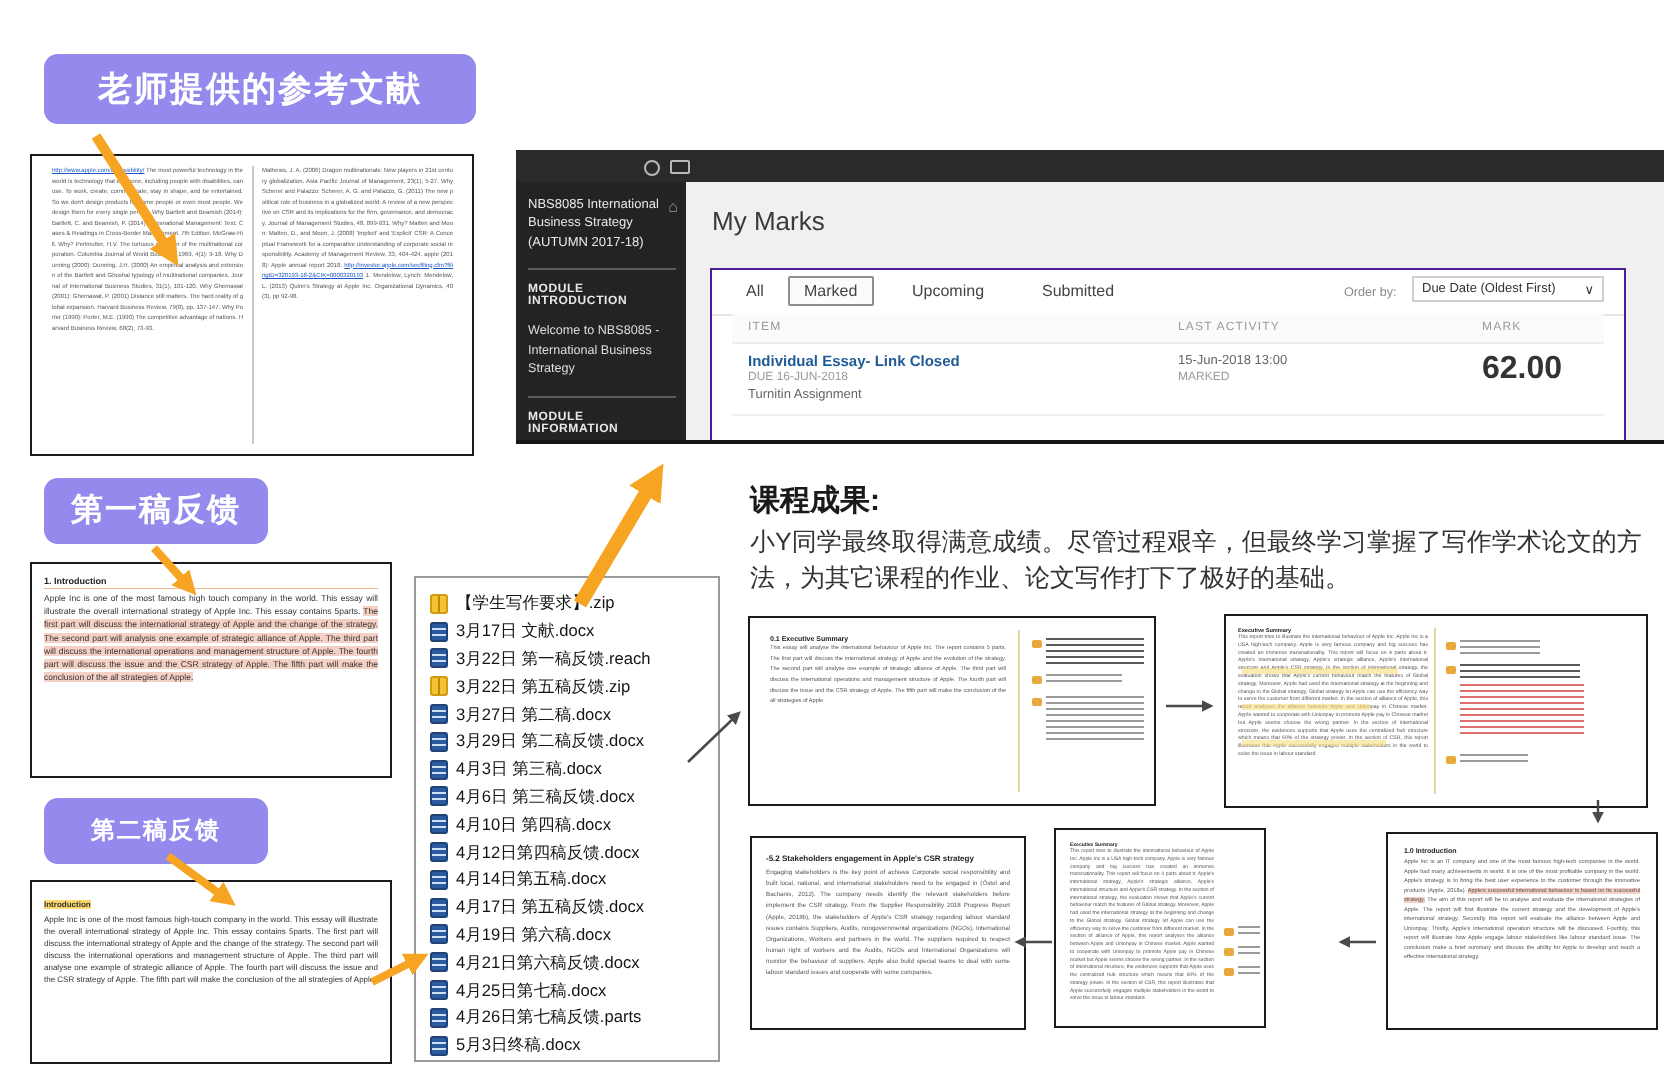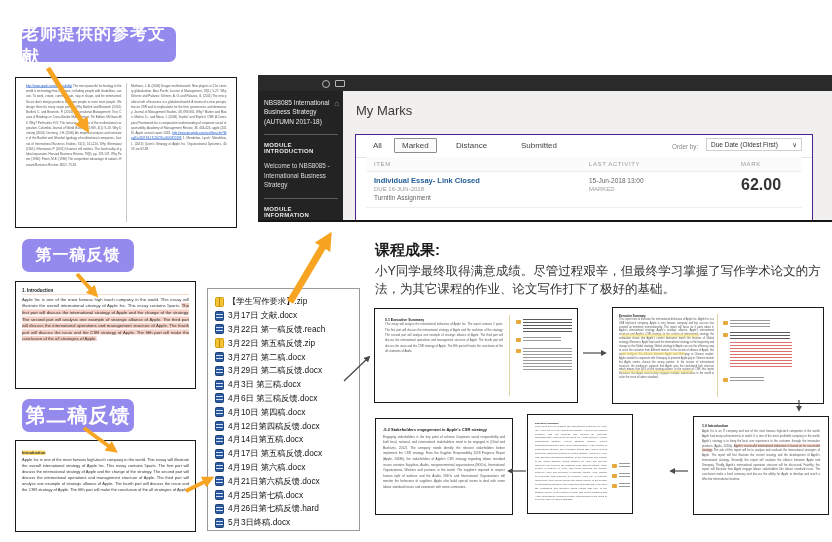--- a/index.html
+++ b/index.html
@@ -2,23 +2,23 @@
 <html><head>
 <meta charset="utf-8">
 <style>
   html,body{margin:0;padding:0;width:832px;height:542px;background:#fff;
     font-family:"Liberation Sans","DejaVu Sans",sans-serif;overflow:hidden;}
   #canvas{position:absolute;inset:0;width:832px;height:542px;}
 
   
   .plabel{position:absolute;background:#9489ec;color:#fff;font-weight:bold;
     border-radius:7px;display:flex;align-items:center;justify-content:center;letter-spacing:1px;}
-  #lbl-refs{left:22px;top:27px;width:154px;height:35px;font-size:17px;}
+  #lbl-refs{left:22px;top:27px;width:216px;height:35px;font-size:17px;}
   #lbl-d1{left:22px;top:239px;width:112px;height:33px;font-size:16px;}
-  #lbl-d2{left:22px;top:399px;width:112px;height:33px;font-size:20px;}
+  #lbl-d2{left:22px;top:399px;width:112px;height:33px;font-size:12px;}
 
   
   .doc{position:absolute;background:#fff;border:1.5px solid #1a1a1a;box-sizing:border-box;overflow:hidden;}
   .shrink{transform:scale(.5);transform-origin:0 0;width:200%;}
 
   
   #refs-doc{left:15px;top:77px;width:222px;height:151px;border-width:1px;display:flex;padding:5px 6px;gap:0;}
   #refs-doc .col{flex:1;overflow:hidden;padding:0 4px;}
   #refs-doc .col+.col{border-left:1px solid #c9c9c9;}
   .reftxt{font-size:6px;line-height:1.75;color:#555;text-align:justify;word-break:break-all;}
@@ -183,21 +183,21 @@
       <hr>
       <div class="sec">MODULE INFORMATION</div>
 
     </div>
     <div id="bb-main">
       <div id="bb-title">My Marks</div>
       <div id="bb-card">
         <div class="tabs">
           <span class="tab" id="tab-all">All</span>
           <span class="tab" id="tab-marked">Marked</span>
-          <span class="tab" id="tab-upcoming">Distance</span>
+          <span class="tab" id="tab-upcoming">Upcoming</span>
           <span class="tab" id="tab-submitted">Submitted</span>
           <span id="orderby-label">Order by:</span>
           <span id="orderby">
             <span>Due Date (Oldest First)</span>
             <span>∨</span>
           </span>
         </div>
         <div class="thead">
           <span class="th-item">ITEM</span>
           <span class="th-act">LAST ACTIVITY</span>
@@ -290,21 +290,21 @@
       <div class="file-row">
         <span class="fi fi-word"></span>
         <span>4月21日第六稿反馈.docx</span>
       </div>
       <div class="file-row">
         <span class="fi fi-word"></span>
         <span>4月25日第七稿.docx</span>
       </div>
       <div class="file-row">
         <span class="fi fi-word"></span>
-        <span>4月26日第七稿反馈.hard</span>
+        <span>4月26日第七稿反馈.parts</span>
       </div>
       <div class="file-row">
         <span class="fi fi-word"></span>
         <span>5月3日终稿.docx</span>
       </div>
     </div>
 
   <div id="outcome-title">课程成果:</div>
   <div id="outcome-body">小Y同学最终取得满意成绩。尽管过程艰辛，但最终学习掌握了写作学术论文的方法，为其它课程的作业、论文写作打下了极好的基础。</div>
 

